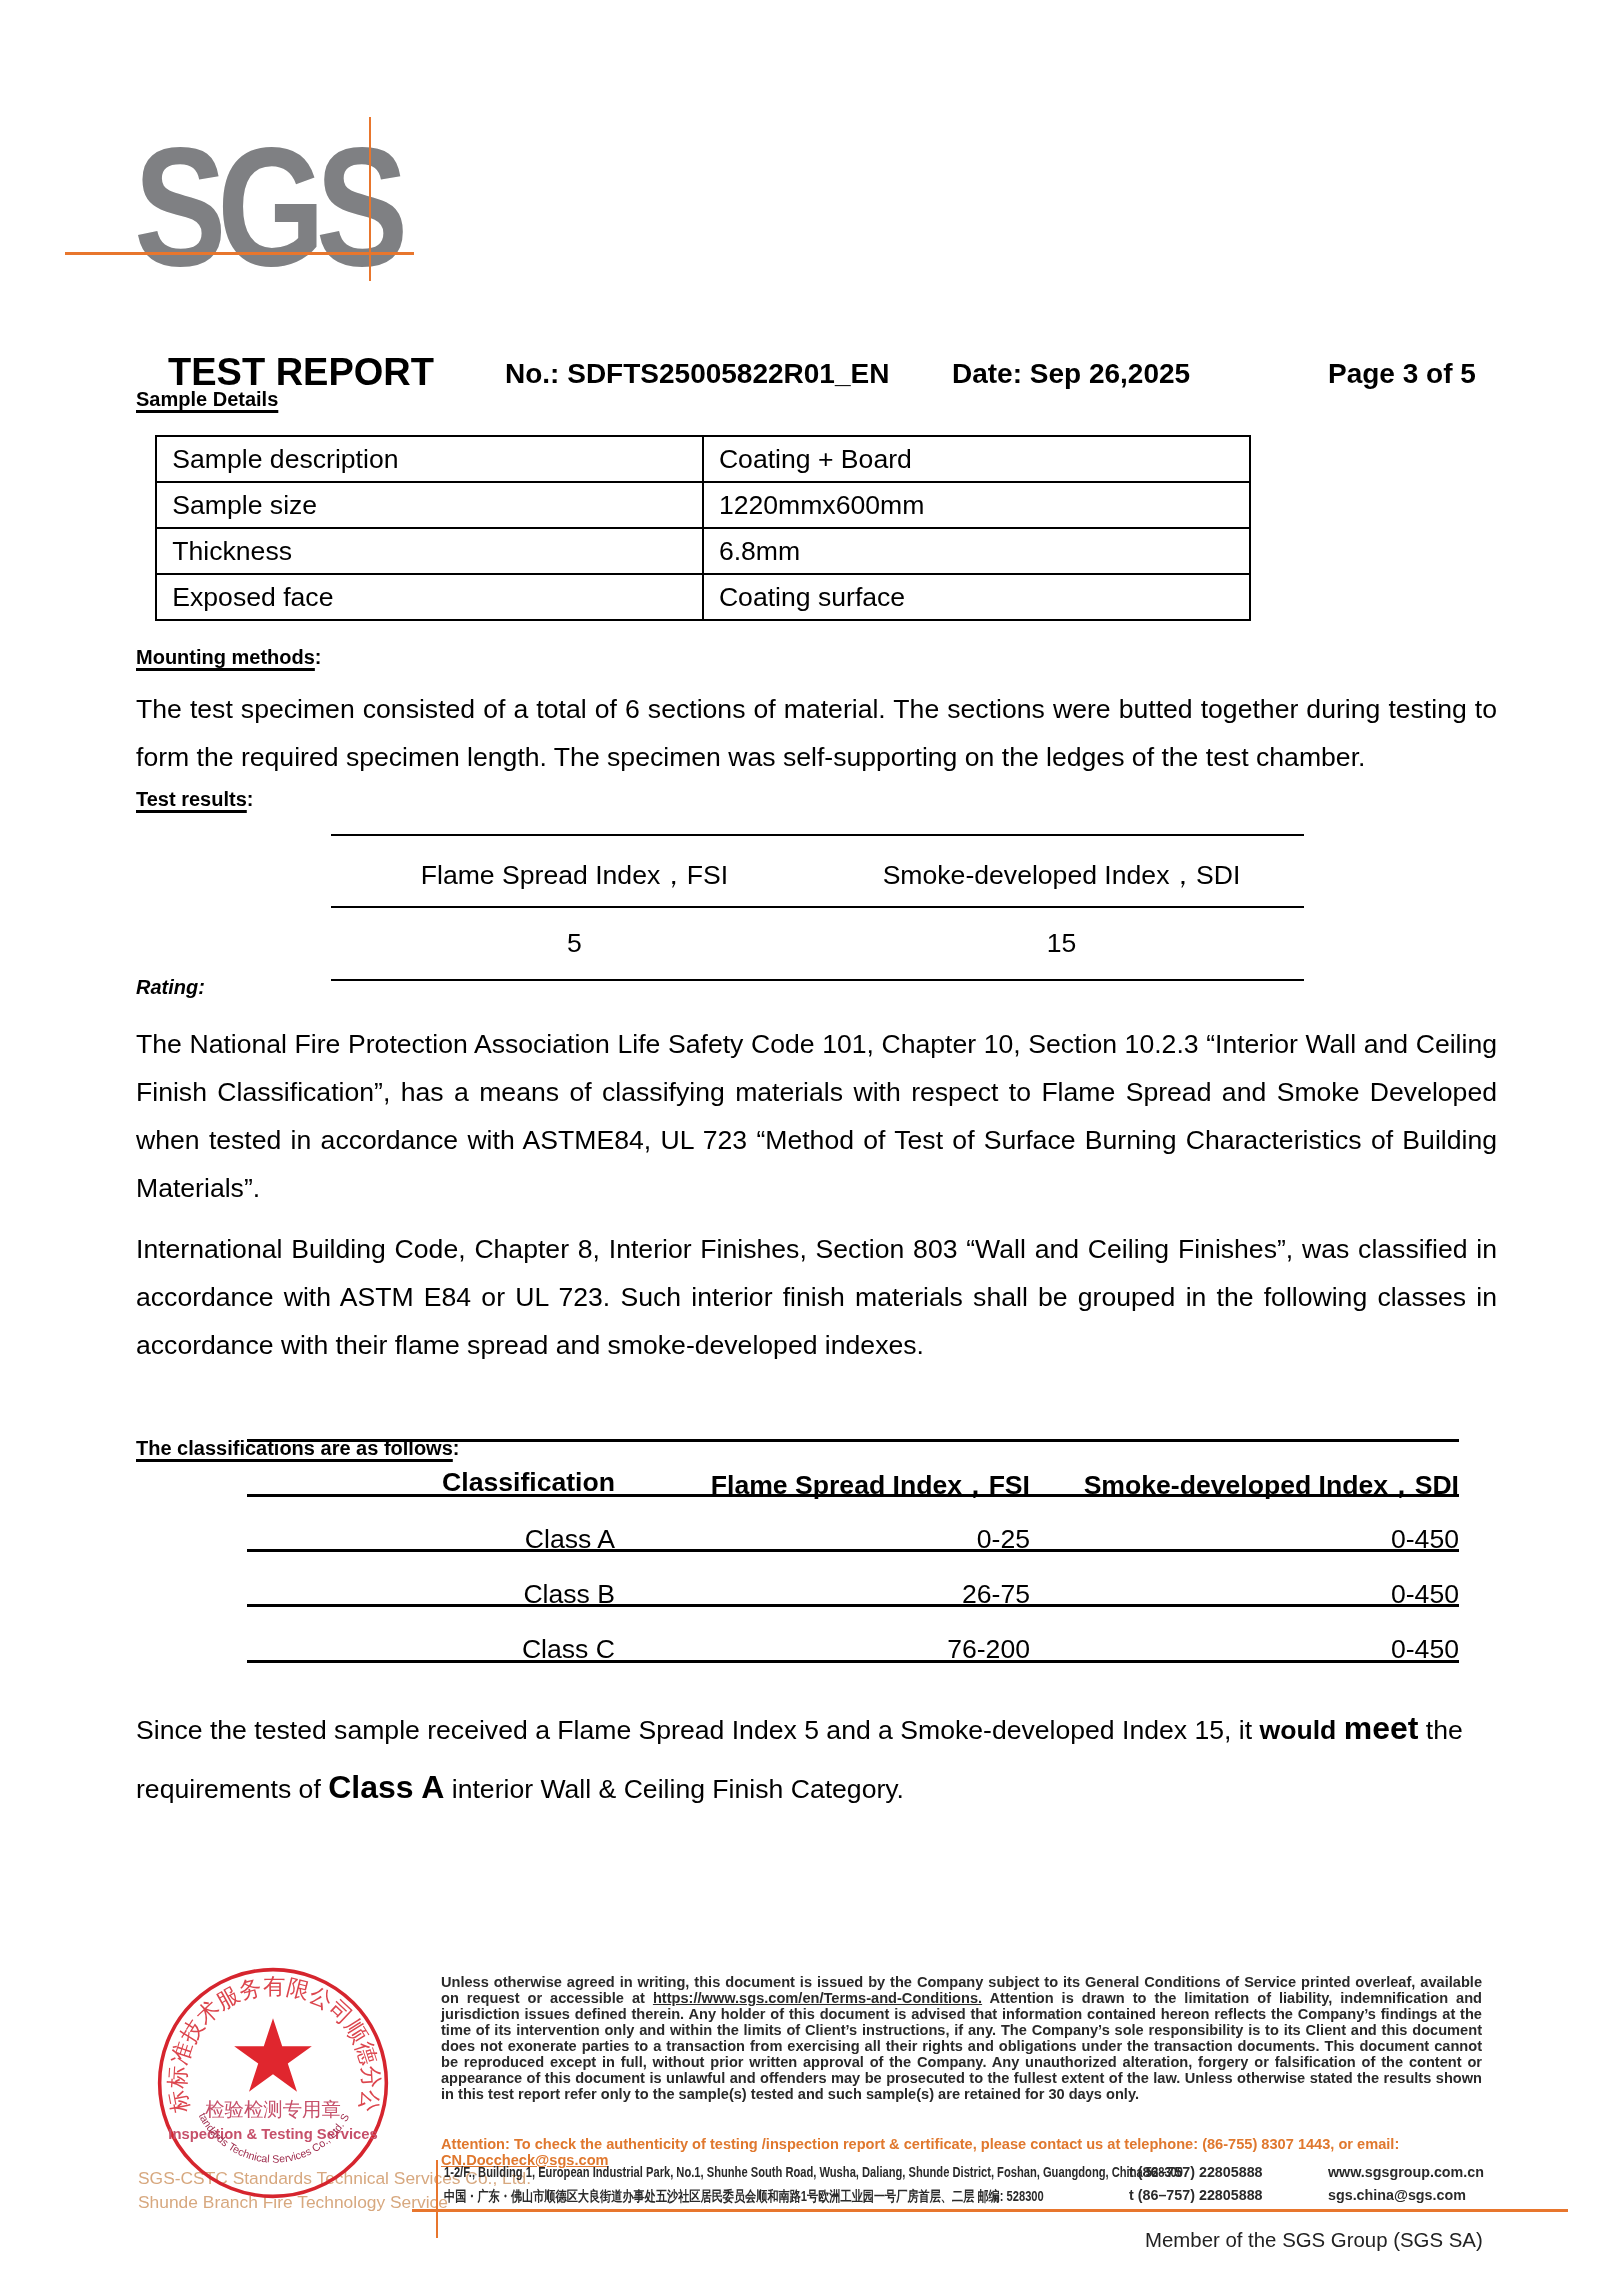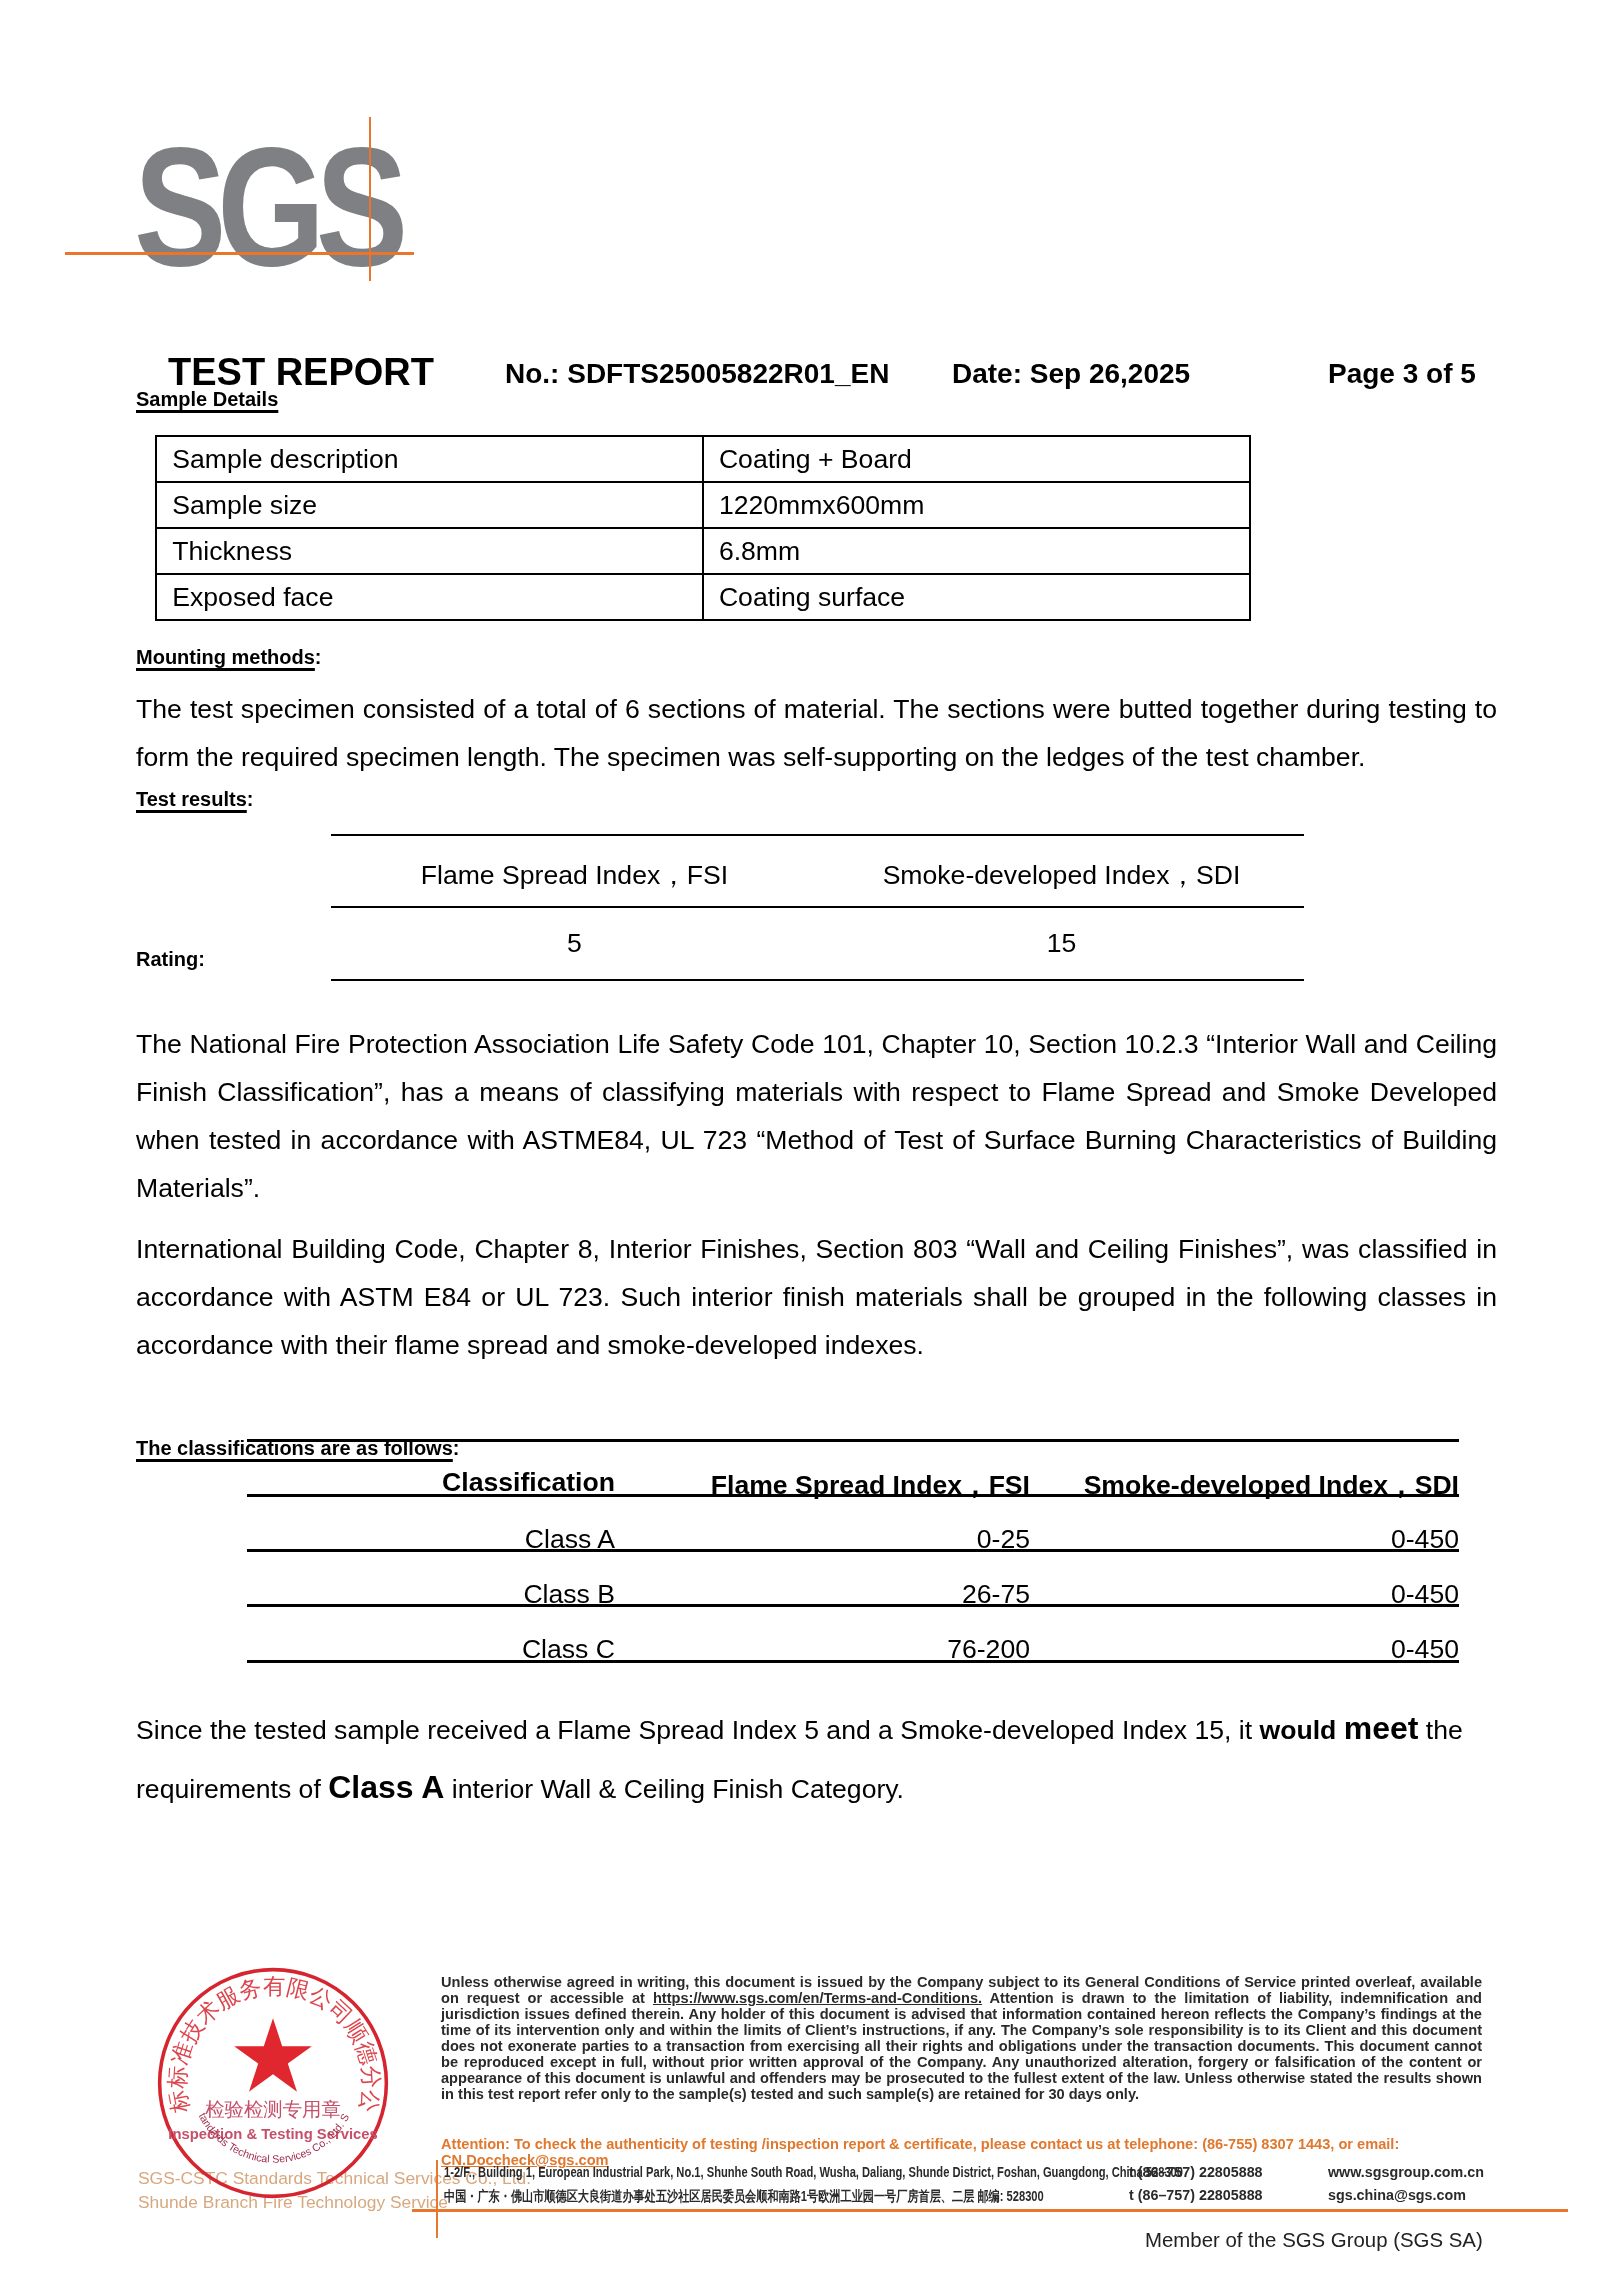--- a/index.html
+++ b/index.html
@@ -110,21 +110,21 @@
   <div class="res-cell" style="left:0;">Flame Spread Index，FSI</div>
   <div class="res-cell" style="left:487px;">Smoke-developed Index，SDI</div>
 </div>
 <div class="res-line" style="top:906px;"></div>
 <div class="res" style="top:928px;">
   <div class="res-cell" style="left:0;">5</div>
   <div class="res-cell" style="left:487px;">15</div>
 </div>
 <div class="res-line" style="top:979px;"></div>
 
-<div class="sec-title" style="top:948px;">Rating:</div>
+<div class="sec-title" style="top:976px;font-style:italic;">Rating:</div>
 <div class="body-text" style="top:1020px;">The National Fire Protection Association Life Safety Code 101, Chapter 10, Section 10.2.3 “Interior Wall and Ceiling Finish Classification”, has a means of classifying materials with respect to Flame Spread and Smoke Developed when tested in accordance with ASTME84, UL 723 “Method of Test of Surface Burning Characteristics of Building Materials”.</div>
 <div class="body-text" style="top:1225px;">International Building Code, Chapter 8, Interior Finishes, Section 803 “Wall and Ceiling Finishes”, was classified in accordance with ASTM E84 or UL 723. Such interior finish materials shall be grouped in the following classes in accordance with their flame spread and smoke-developed indexes.</div>
 
 <div class="sec-title" style="top:1393px;margin-top:44px;">
   <span class="u">The classifications are as follows</span><span>:</span>
 </div>
 <div class="cls-line" style="top:1439px;"></div>
 <div>
   <div class="cls-cell cls-head" style="left:247px;width:368px;top:1467px;">Classification</div>
   <div class="cls-cell cls-head" style="left:616px;width:414px;top:1467px;">Flame Spread Index，FSI</div>

